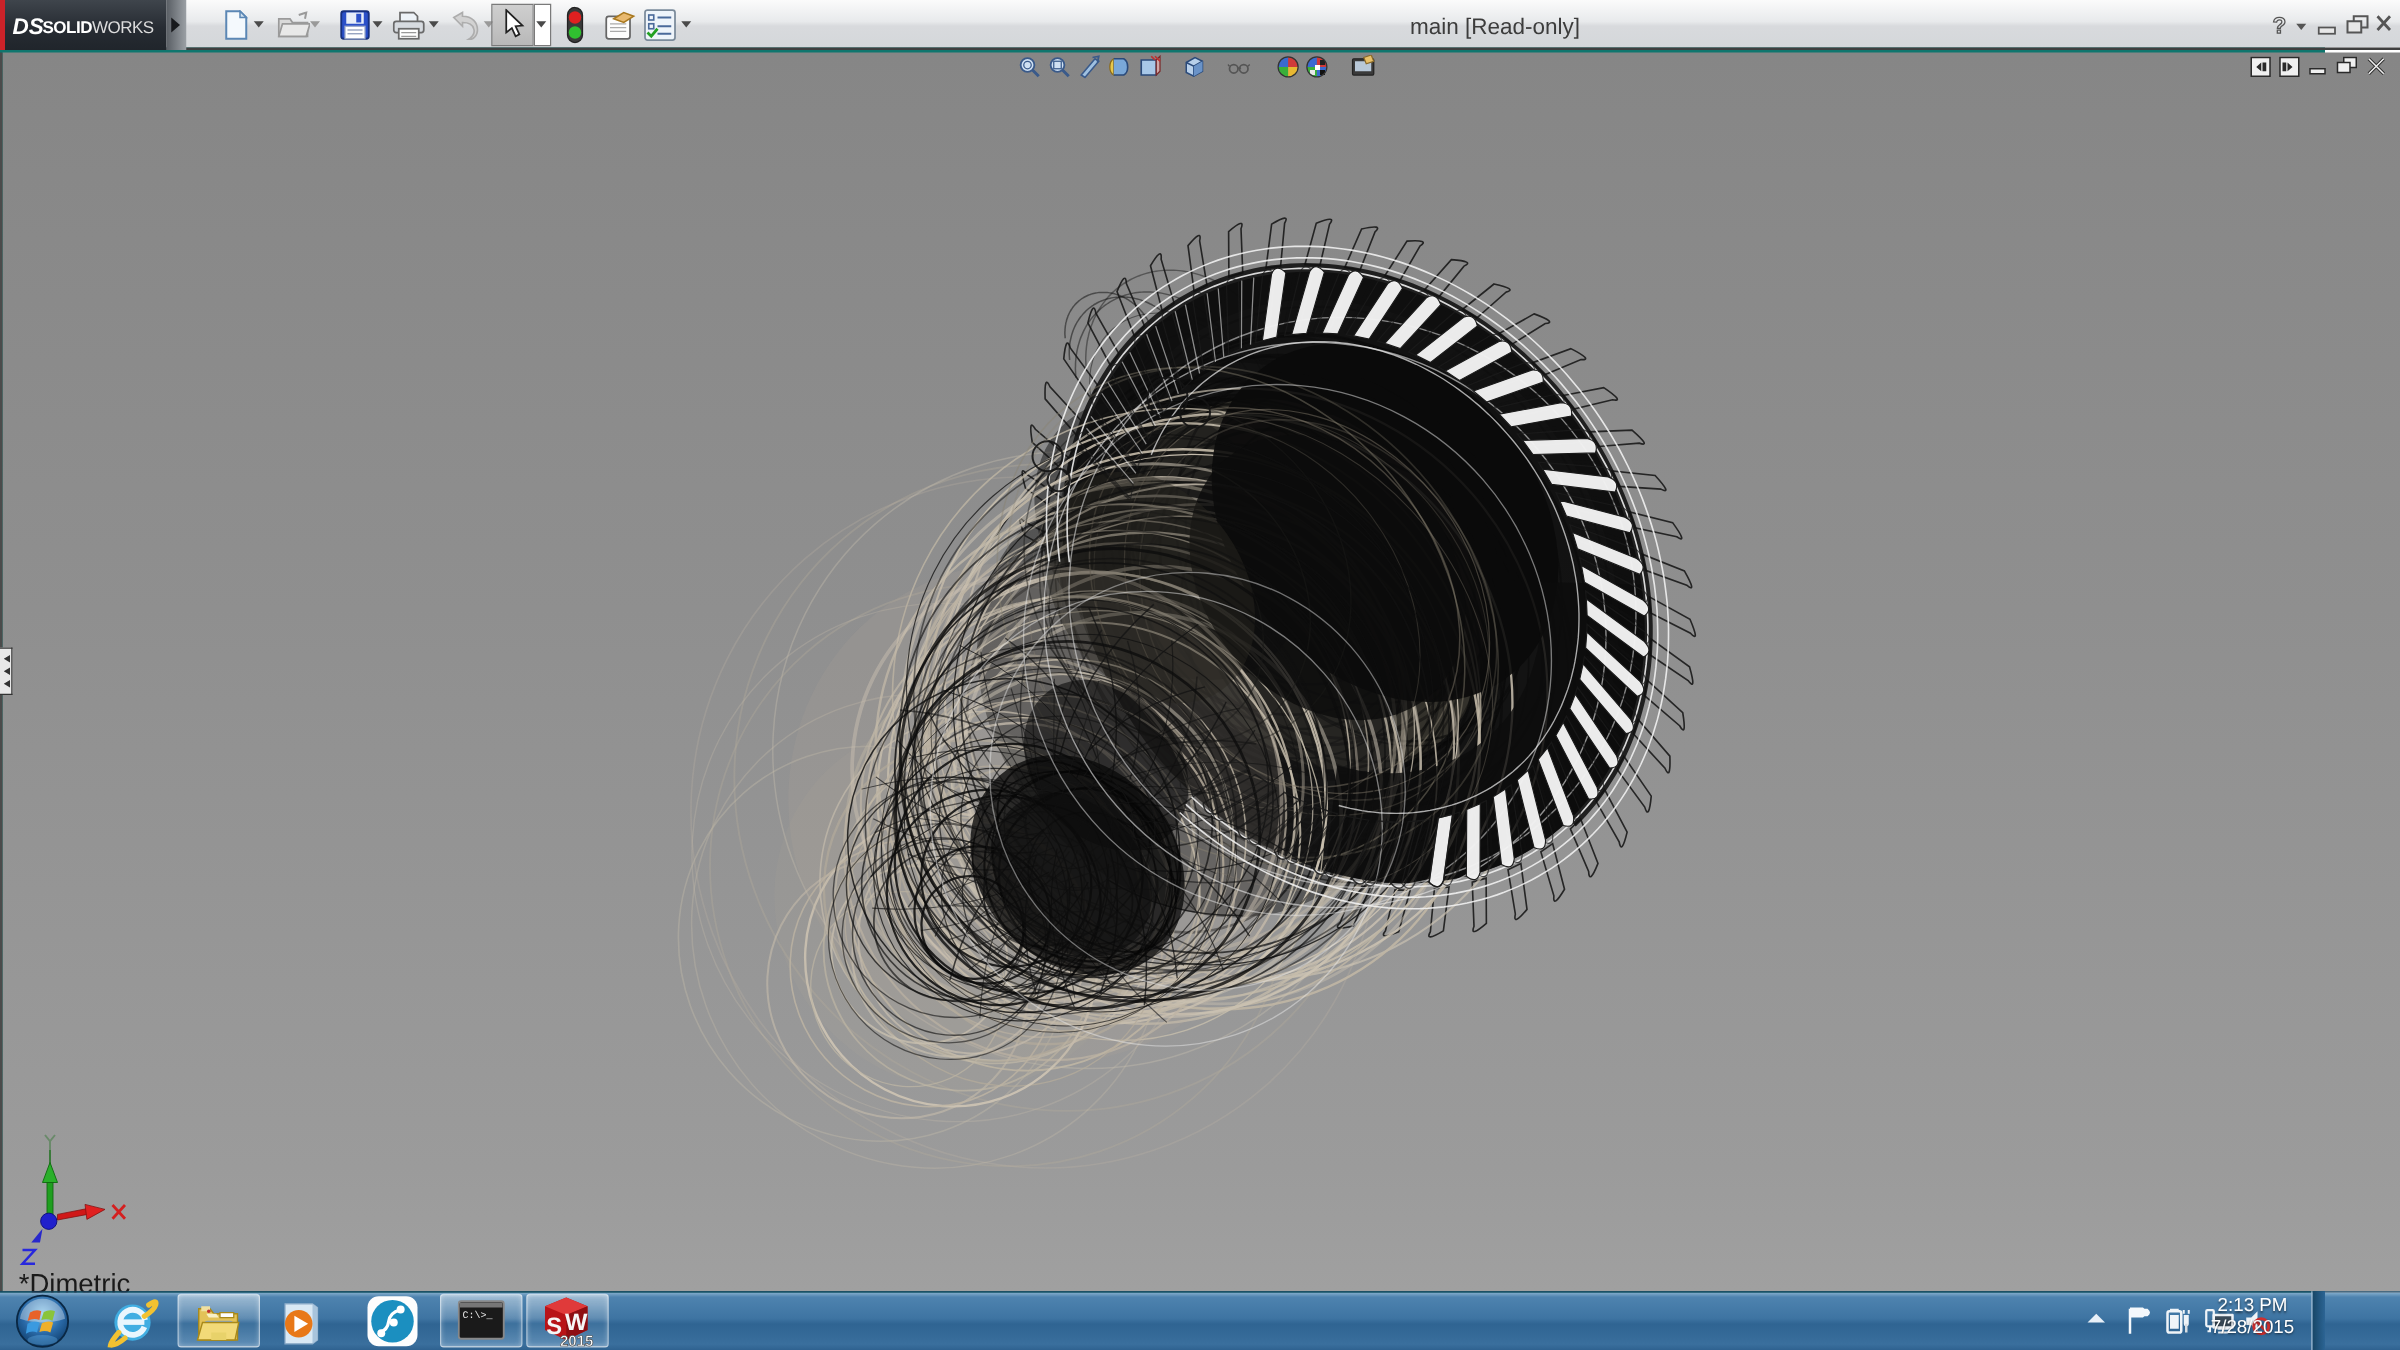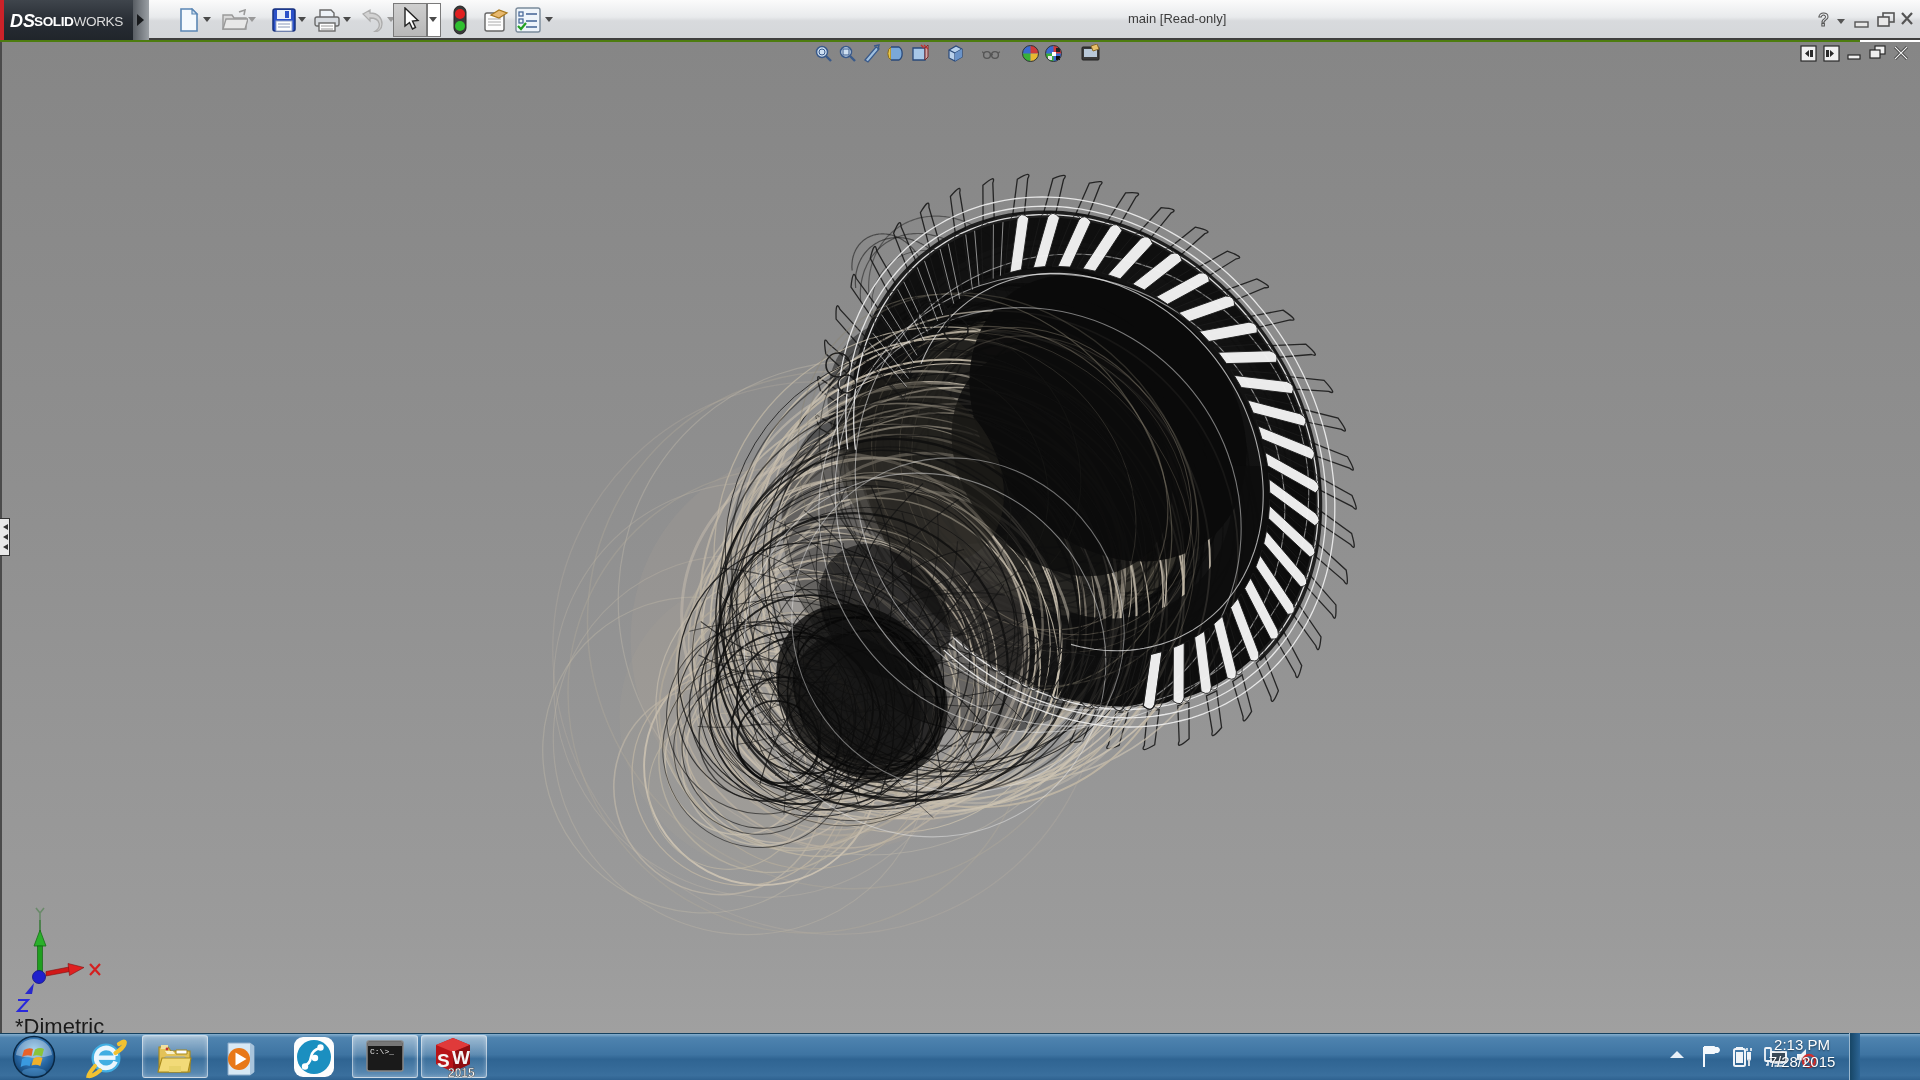--- a/index.html
+++ b/index.html
@@ -1,34 +1,34 @@
 <!DOCTYPE html>
 <html><head><meta charset="utf-8"><title>main</title><style>
 *{margin:0;padding:0;box-sizing:border-box}
 html,body{width:1920px;height:1080px;overflow:hidden;font-family:"Liberation Sans",sans-serif}
-#root{position:relative;width:1860px;height:1080px;background:#4d7c0f}
+#root{position:relative;width:1860px;height:1080px;background:#0f766e}
 
 #titlebar{position:absolute;left:0;top:0;width:1920px;height:40px;
  background:linear-gradient(#fbfbfb,#e8eaec 45%,#d8dadd 55%,#d4d7da);border-bottom:2px solid #3f3f3f}
 #swlogo{position:absolute;left:0;top:0;width:133px;height:40px;
  background:linear-gradient(#3f454c,#272c33 55%,#20252b);}
 #redstripe{position:absolute;left:0;top:0;width:4px;height:40px;background:#cc2229}
 #logotab{position:absolute;left:133px;top:0;width:16px;height:40px;
  background:linear-gradient(90deg,#585d63,#9ba0a5)}
 #logotab:after{content:"";position:absolute;left:4px;top:14px;border-left:7px solid #17191c;
  border-top:6px solid transparent;border-bottom:6px solid transparent}
 .tbico{position:absolute;top:7px}
 .dd{position:absolute;top:17px;width:0;height:0;border-left:4.5px solid transparent;
  border-right:4.5px solid transparent;border-top:5.5px solid #4a4a4a}
 .ddg{border-top-color:#999}
 #selbox{position:absolute;left:393px;top:3px;width:48px;height:34px;background:#fff;
  border:1px solid #7a7a7a}
 #selboxin{position:absolute;left:393px;top:3px;width:34px;height:34px;
  background:linear-gradient(#cfcfcf,#b8b8b8);border:1px solid #7a7a7a}
-#title-text{position:absolute;left:1128px;top:11px;font-size:13px;color:#3c3c3c}
+#title-text{position:absolute;left:1128px;top:11px;font-size:18px;color:#3c3c3c}
 
 #viewport{position:absolute;left:0;top:42px;width:1920px;height:991px;
  background:linear-gradient(#868686,#8f8f8f 45%,#9b9b9b 90%,#a0a0a0);border-left:2px solid #4b4b4b}
 #lefttab{position:absolute;left:0px;top:518px;width:10px;height:38px;background:#e8e8e8;
  border:1px solid #333;border-left:none}
 #dimetric{position:absolute;left:15px;top:1014px;font-size:22px;color:#1a1a1a}
 
 #taskbar{position:absolute;left:0;top:1033px;width:1920px;height:47px;
  background:linear-gradient(#85aecd,#4e83af 8%,#3e74a2 45%,#2f6492 55%,#3a6f9d 90%,#2f6290);
  border-top:1px solid #16415f}

